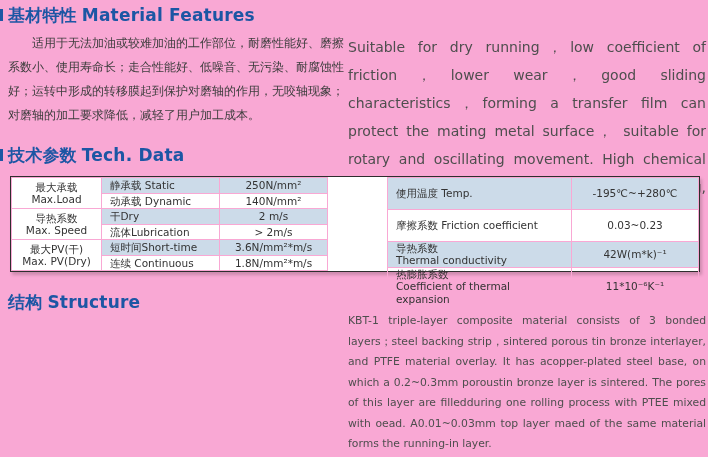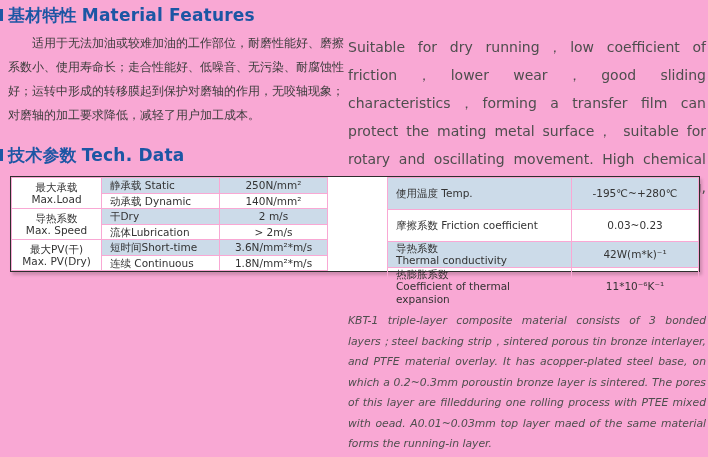--- a/index.html
+++ b/index.html
@@ -17,21 +17,21 @@
   #head-tech{top:144px;text-align:right;}
   #head-structure{top:291px;}
   .edge-mark{position:absolute;left:0;width:3px;height:12px;background:#1c56a4;}
   #mark-1{top:9px;}
   #mark-2{top:149px;}
   
   .para{position:absolute;text-align:justify;margin:0;}
   .para-cn-1{left:8px;top:31px;width:336px;font-size:12px;line-height:24px;color:#3d3d3d;text-indent:2em;}
   .para-en-1{left:348px;top:33px;width:358px;font-size:14px;line-height:28px;color:#4e4e4e;}
   .para-cn-2{left:8px;top:319px;width:336px;font-size:12px;line-height:20.5px;color:#3d3d3d;text-indent:2em;}
-  .para-en-2{left:348px;top:311px;width:358px;font-size:10.8px;line-height:20.5px;color:#4e4e4e;font-style:italic;}
+  .para-en-2{left:348px;top:311px;width:358px;font-size:10.8px;line-height:20.5px;color:#4e4e4e;}
   
   .tblbox{
     position:absolute;left:10px;top:176px;width:690px;height:96px;box-sizing:border-box;
     border:1px solid #2e2e2e;display:flex;justify-content:space-between;background:#fff;
     box-shadow:2px 3px 3px rgba(0,0,0,.18);
   }
   table{border-collapse:collapse;table-layout:fixed;height:100%;font-size:10.5px;color:#333;}
   td{border:1px solid #f9a8d4;padding:0 6px;vertical-align:middle;line-height:1.18;overflow:hidden;}
   .t-left{width:316px;}
   .t-right{width:311px;}
@@ -136,16 +136,17 @@
             <div>热膨胀系数</div>
             <div>Coefficient of thermal expansion</div>
           </td>
           <td class="val">11*10⁻⁶K⁻¹</td>
         </tr>
       </tbody>
     </table>
 
   </div>
 
+  <h2 class="sec-head" id="head-structure"><span class="cn">结构</span><span class="en">Structure</span></h2>
 
   <p class="para para-en-2">KBT-1 triple-layer composite material consists of 3 bonded layers；steel backing strip，sintered porous tin bronze interlayer, and PTFE material overlay. It has acopper-plated steel base, on which a 0.2~0.3mm poroustin bronze layer is sintered. The pores of this layer are filledduring one rolling process with PTEE mixed with oead. A0.01~0.03mm top layer maed of the same material forms the running-in layer.</p>
 
 </div>
 
 </body></html>

